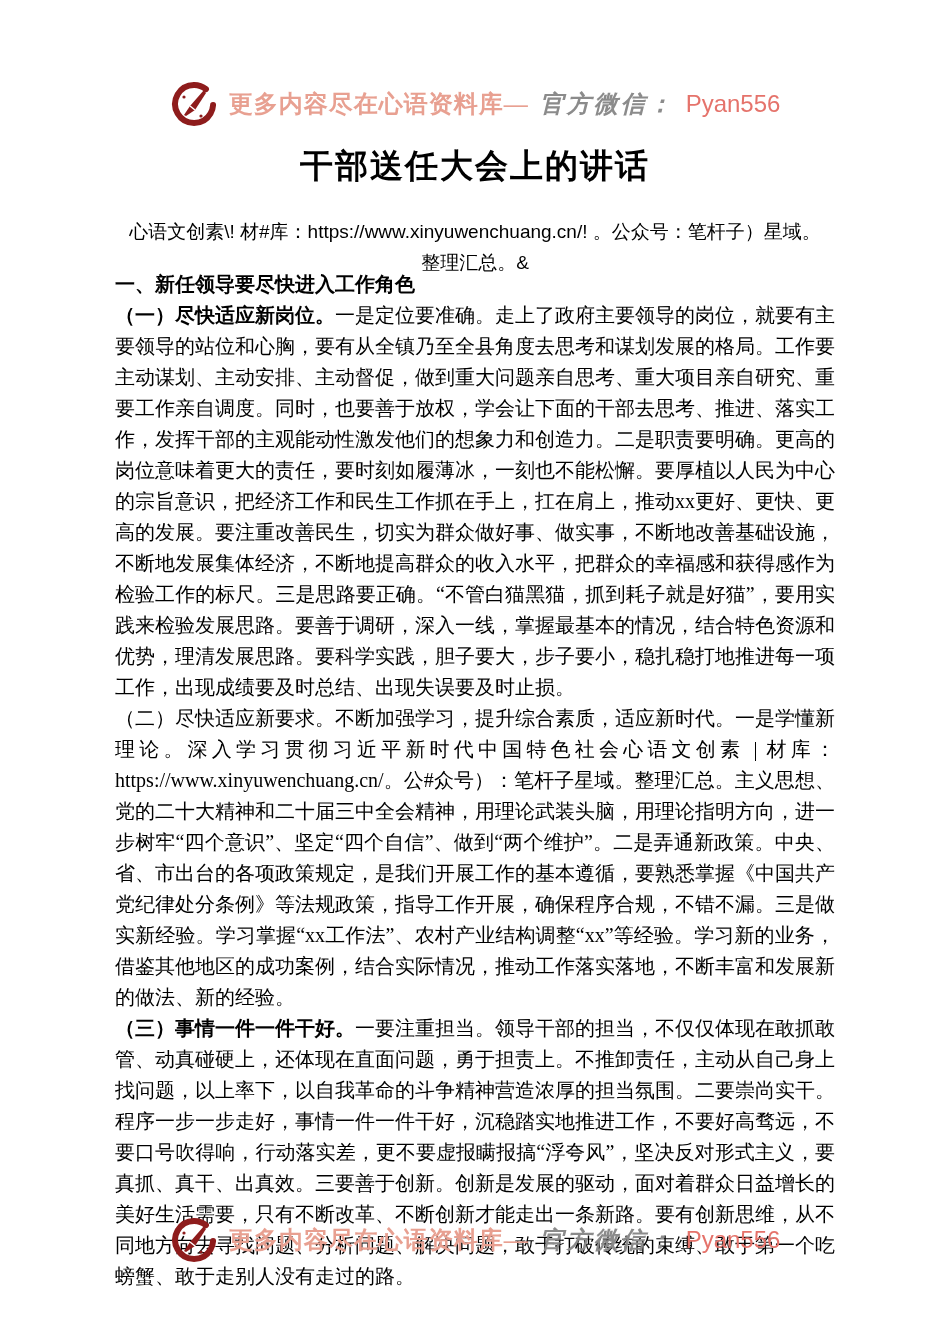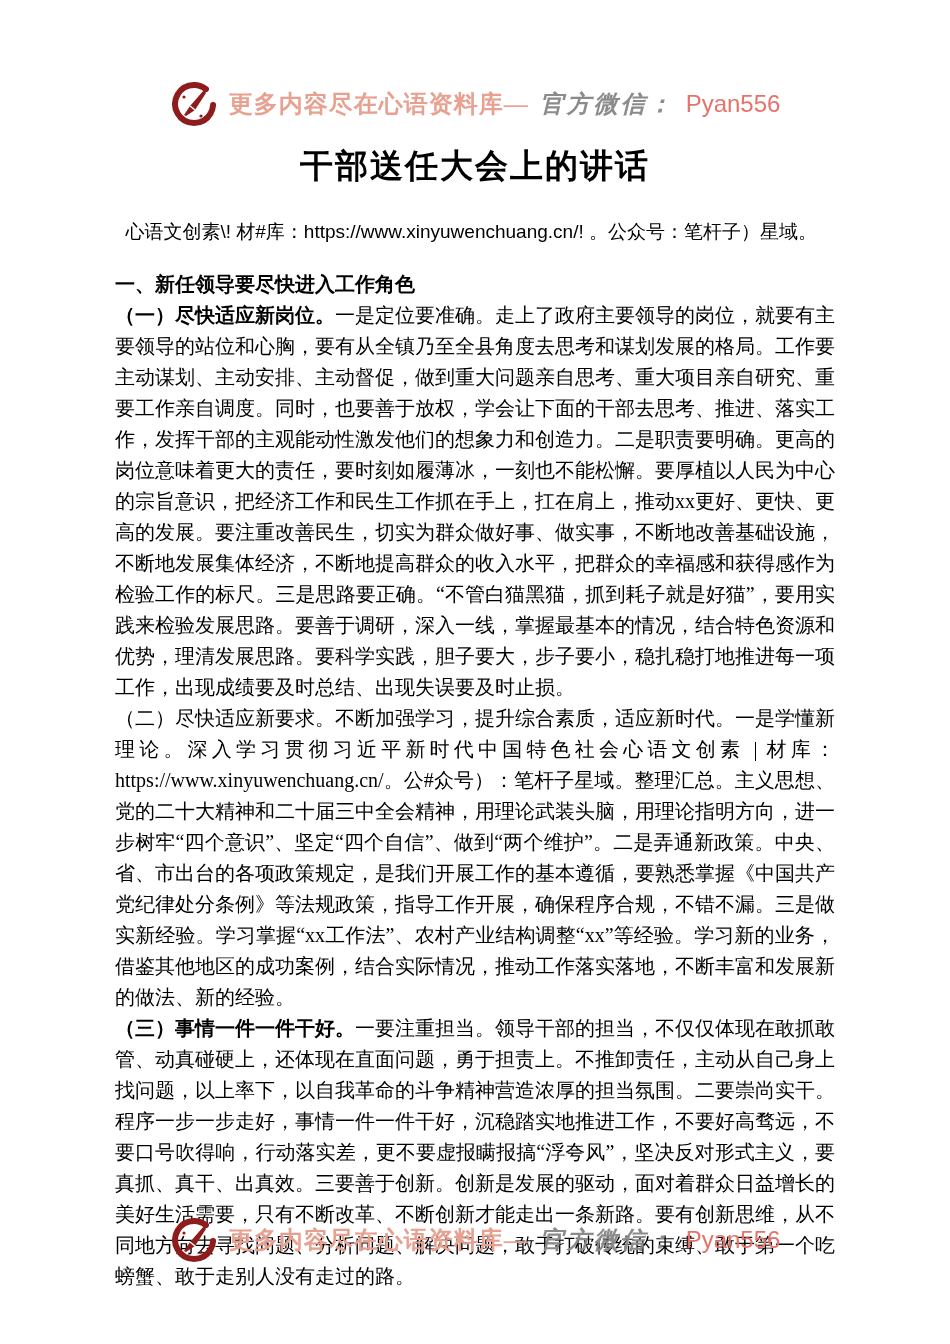--- a/index.html
+++ b/index.html
@@ -33,22 +33,22 @@
   }
   .wm-id { font-family: "Liberation Sans", "DejaVu Sans", sans-serif; }
 
   
   .doc-title {
     position: absolute; top: 144px; left: 0; width: 100%;
     text-align: center; font-size: 33px; font-weight: bold;
     letter-spacing: 2px;
   }
   .doc-subtitle {
-    position: absolute; top: 216px; left: 97px; width: 720px;
-    text-align: right; font-size: 19px; line-height: 31px;
+    position: absolute; top: 216px; left: 115px; width: 720px;
+    text-align: center; font-size: 19px; line-height: 31px;
     font-family: "Liberation Sans", "DejaVu Sans", sans-serif;
   }
 
   
   .doc-body {
     position: absolute; top: 269px; left: 115px; width: 720px;
     font-size: 20px; line-height: 31px;
     text-align: justify;
   }
   .doc-body p { text-align: justify; }
@@ -80,20 +80,21 @@
     </span>
     <span class="wm-brand" style="color: rgb(232, 160, 145);">更多内容尽在心语资料库—</span>
     <span class="wm-label" style="color: rgb(139, 139, 139);">官方微信：</span>
     <span class="wm-id" style="color: rgb(229, 115, 107);">Pyan556</span>
   </div>
 
   <h1 class="doc-title">干部送任大会上的讲话</h1>
 
   <div class="doc-subtitle">
     <div>心语文创素\! 材#库：https://www.xinyuwenchuang.cn/! 。公众号：笔杆子）星域。</div>
+    <div>整理汇总。&amp;</div>
   </div>
 
   <div class="doc-body" id="doc-body">
       <p class="heading">一、新任领导要尽快进入工作角色</p>
       <p><span class="lead">（一）尽快适应新岗位。</span>一是定位要准确。走上了政府主要领导的岗位，就要有主要领导的站位和心胸，要有从全镇乃至全县角度去思考和谋划发展的格局。工作要主动谋划、主动安排、主动督促，做到重大问题亲自思考、重大项目亲自研究、重要工作亲自调度。同时，也要善于放权，学会让下面的干部去思考、推进、落实工作，发挥干部的主观能动性激发他们的想象力和创造力。二是职责要明确。更高的岗位意味着更大的责任，要时刻如履薄冰，一刻也不能松懈。要厚植以人民为中心的宗旨意识，把经济工作和民生工作抓在手上，扛在肩上，推动xx更好、更快、更高的发展。要注重改善民生，切实为群众做好事、做实事，不断地改善基础设施，不断地发展集体经济，不断地提高群众的收入水平，把群众的幸福感和获得感作为检验工作的标尺。三是思路要正确。“不管白猫黑猫，抓到耗子就是好猫”，要用实践来检验发展思路。要善于调研，深入一线，掌握最基本的情况，结合特色资源和优势，理清发展思路。要科学实践，胆子要大，步子要小，稳扎稳打地推进每一项工作，出现成绩要及时总结、出现失误要及时止损。</p>
       <p class="sans"><span class="lead">（二）尽快适应新要求。</span>不断加强学习，提升综合素质，适应新时代。一是学懂新理论。深入学习贯彻习近平新时代中国特色社会心语文创素 | 材库：https://www.xinyuwenchuang.cn/。公#众号）：笔杆子星域。整理汇总。主义思想、党的二十大精神和二十届三中全会精神，用理论武装头脑，用理论指明方向，进一步树牢“四个意识”、坚定“四个自信”、做到“两个维护”。二是弄通新政策。中央、省、市出台的各项政策规定，是我们开展工作的基本遵循，要熟悉掌握《中国共产党纪律处分条例》等法规政策，指导工作开展，确保程序合规，不错不漏。三是做实新经验。学习掌握“xx工作法”、农村产业结构调整“xx”等经验。学习新的业务，借鉴其他地区的成功案例，结合实际情况，推动工作落实落地，不断丰富和发展新的做法、新的经验。</p>
       <p><span class="lead">（三）事情一件一件干好。</span>一要注重担当。领导干部的担当，不仅仅体现在敢抓敢管、动真碰硬上，还体现在直面问题，勇于担责上。不推卸责任，主动从自己身上找问题，以上率下，以自我革命的斗争精神营造浓厚的担当氛围。二要崇尚实干。程序一步一步走好，事情一件一件干好，沉稳踏实地推进工作，不要好高骛远，不要口号吹得响，行动落实差，更不要虚报瞒报搞“浮夸风”，坚决反对形式主义，要真抓、真干、出真效。三要善于创新。创新是发展的驱动，面对着群众日益增长的美好生活需要，只有不断改革、不断创新才能走出一条新路。要有创新思维，从不同地方向去寻找问题、分析问题、解决问题，敢于打破传统的束缚、敢于第一个吃螃蟹、敢于走别人没有走过的路。</p>
     </div>
 
   <div class="watermark footer">

